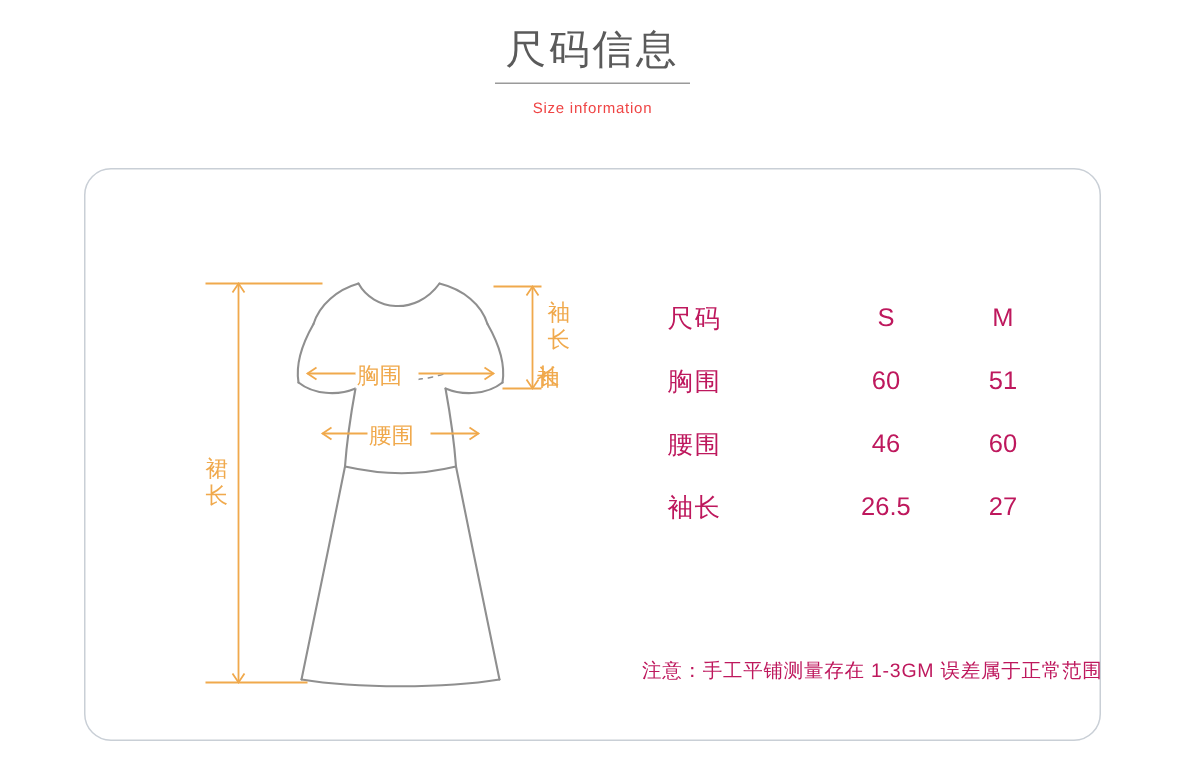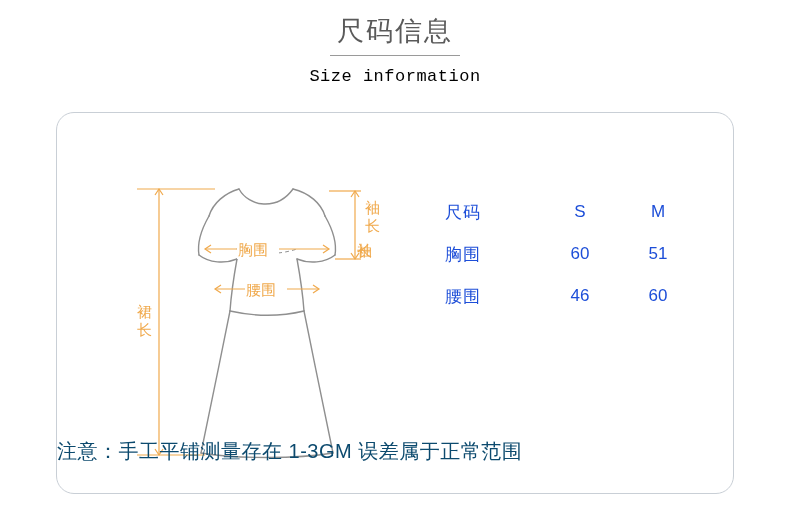--- a/index.html
+++ b/index.html
@@ -20,39 +20,38 @@
     height: 521px;
   }
 
   
   .header {
     position: absolute;
     top: 16px;
     left: 0;
     width: 790px;
     text-align: center;
-    font-family: Liberation Mono, monospace;
   }
   .title-cn {
     font-size: 27px;
     letter-spacing: 2px;
     color: #5a5a5a;
     font-weight: 400;
     line-height: 34px;
   }
   .title-underline {
     width: 130px;
     height: 1px;
     background: #9a9a9a;
     margin: 5px auto 0 auto;
   }
   .title-en {
     margin-top: 11px;
-    font-size: 17px;
-    color: #000000;
+    font-size: 10px;
+    color: #ef4444;
     letter-spacing: 0.5px;
   }
 
   
   .panel {
     position: absolute;
     left: 56px;
     top: 112px;
     width: 678px;
     height: 382px;
@@ -82,40 +81,40 @@
   }
   .table table {
     border-collapse: collapse;
     width: 100%;
   }
   .table td, .table th {
     padding: 0;
     height: 42px;
     font-weight: 400;
     font-size: 17px;
-    color: #1d4ed8;
+    color: #be185d;
     text-align: center;
     vertical-align: middle;
   }
   .table .rowhead {
     text-align: left;
     padding-left: 8px;
     width: 96px;
     letter-spacing: 1px;
   }
 
   
   .note {
     position: absolute;
     left: 0;
     top: 325px;
     width: 678px;
-    text-align: left;
-    font-size: 20px;
-    color: #0c4a6e;
+    text-align: right;
+    font-size: 13px;
+    color: #be185d;
     letter-spacing: 0.5px;
   }
 </style>
 </head>
 <body>
 
 <div class="page">
 
   <div class="header">
     <div class="title-cn">尺码信息</div>
@@ -205,20 +204,25 @@
           <tr>
             <td class="rowhead">胸围</td>
             <td>60</td>
             <td>51</td>
           </tr>
           <tr>
             <td class="rowhead">腰围</td>
             <td>46</td>
             <td>60</td>
           </tr>
+          <tr>
+            <td class="rowhead">袖长</td>
+            <td>26.5</td>
+            <td>27</td>
+          </tr>
         </tbody>
       </table>
     </div>
 
     <div class="note">注意：手工平铺测量存在 1-3GM 误差属于正常范围</div>
 
   </div>
 </div>
 
 </body></html>

